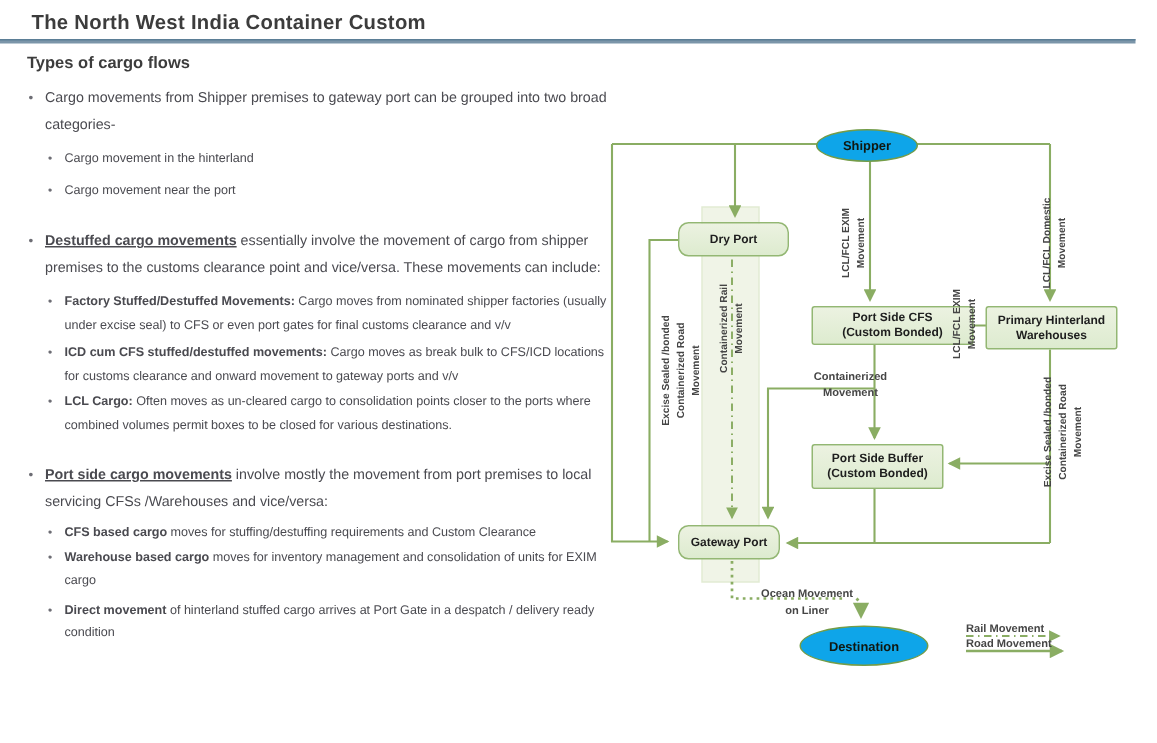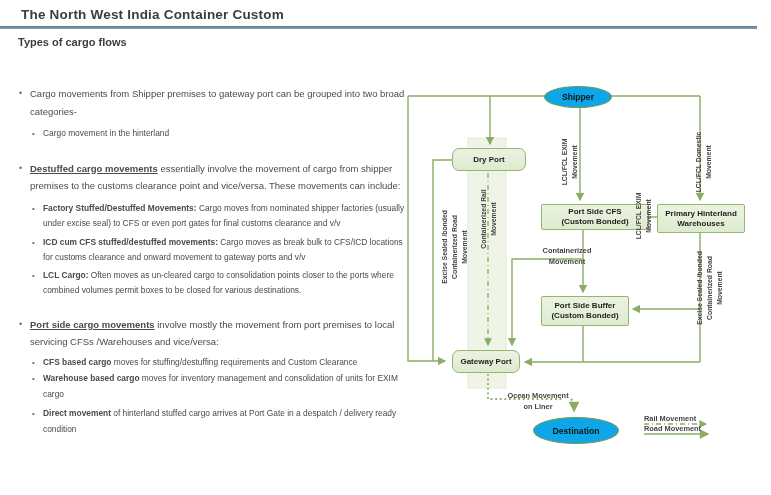--- a/index.html
+++ b/index.html
@@ -6,21 +6,21 @@
   html,body { background:#fff; }
   #slide {
     position:relative; width:771px; height:495px; background:#ffffff;
     font-family:"Liberation Sans", sans-serif; color:#3f3f3f; overflow:hidden;
   }
   
   .title { position:absolute; left:21px; top:7px; font-size:13.5px; font-weight:bold; color:#3c3c3c; letter-spacing:.2px; }
   .title-rule { position:absolute; left:0; top:26px; width:757px; height:3px; background:#7b95a9; border-top:1px solid #5b7e96; }
   .subtitle { position:absolute; left:18px; top:36px; font-size:11px; font-weight:bold; color:#3c3c3c; }
   
-  .left-col { position:absolute; left:18px; top:57px; width:388px;margin-top:28px; }
+  .left-col { position:absolute; left:18px; top:57px; width:388px; }
   .bullet { position:relative; color:#4a4a50; }
   .bullet.l1 { font-size:9.5px; line-height:17.5px; padding-left:12px; }
   .bullet.l2 { font-size:8.4px; line-height:15.5px; padding-left:12px; margin-left:13px; }
   .bullet::before { content:"\2022"; position:absolute; left:1px; top:0; color:#6d6d74; }
   .bullet.l1::before { font-size:9px; }
   .bullet.l2::before { font-size:8px; }
   .lead { font-weight:bold; }
   .lead.u { text-decoration:underline; }
   .mt1{margin-top:6px;} .mt2{margin-top:5px;} .mt3{margin-top:18px;} .mt4{margin-top:6px;}
   .mt5{margin-top:3px;} .mt6{margin-top:2px;} .mt7{margin-top:17px;} .mt8{margin-top:4px;}
@@ -47,20 +47,21 @@
 
 <div id="slide">
 
   <div class="title">The North West India Container Custom</div>
   <div class="title-rule"></div>
   <div class="subtitle">Types of cargo flows</div>
 
   <div class="left-col">
     <div class="bullet l1"><span>Cargo movements from Shipper premises to gateway port can be grouped into two broad categories-</span></div>
     <div class="bullet l2 mt1"><span>Cargo movement in the hinterland</span></div>
+    <div class="bullet l2 mt2"><span>Cargo movement near the port</span></div>
 
     <div class="bullet l1 mt3"><span class="lead u">Destuffed  cargo movements</span><span> essentially involve the movement of cargo from shipper premises to the customs clearance point and vice/versa.  These movements can include:</span></div>
     <div class="bullet l2 mt4"><span class="lead">Factory Stuffed/Destuffed Movements:</span><span> Cargo moves from nominated shipper factories (usually under excise seal) to CFS or even port gates for final customs clearance and v/v</span></div>
     <div class="bullet l2 mt5"><span class="lead">ICD cum CFS stuffed/destuffed movements:</span><span> Cargo moves as break bulk to CFS/ICD locations for customs clearance and onward movement to gateway ports and v/v</span></div>
     <div class="bullet l2 mt6"><span class="lead">LCL Cargo:</span><span> Often moves as un-cleared cargo to consolidation points closer to the ports where combined volumes permit  boxes to be closed for various destinations.</span></div>
 
     <div class="bullet l1 mt7"><span class="lead u">Port side cargo movements</span><span> involve mostly the movement from port premises to local servicing CFSs /Warehouses and vice/versa:</span></div>
     <div class="bullet l2 mt8"><span class="lead">CFS based cargo</span><span> moves for stuffing/destuffing requirements and Custom Clearance</span></div>
     <div class="bullet l2 mt9"><span class="lead">Warehouse based cargo</span><span> moves for inventory management and consolidation of units for EXIM cargo</span></div>
     <div class="bullet l2 mt10"><span class="lead">Direct movement</span><span> of hinterland stuffed cargo arrives at Port Gate in a despatch / delivery ready condition</span></div>

